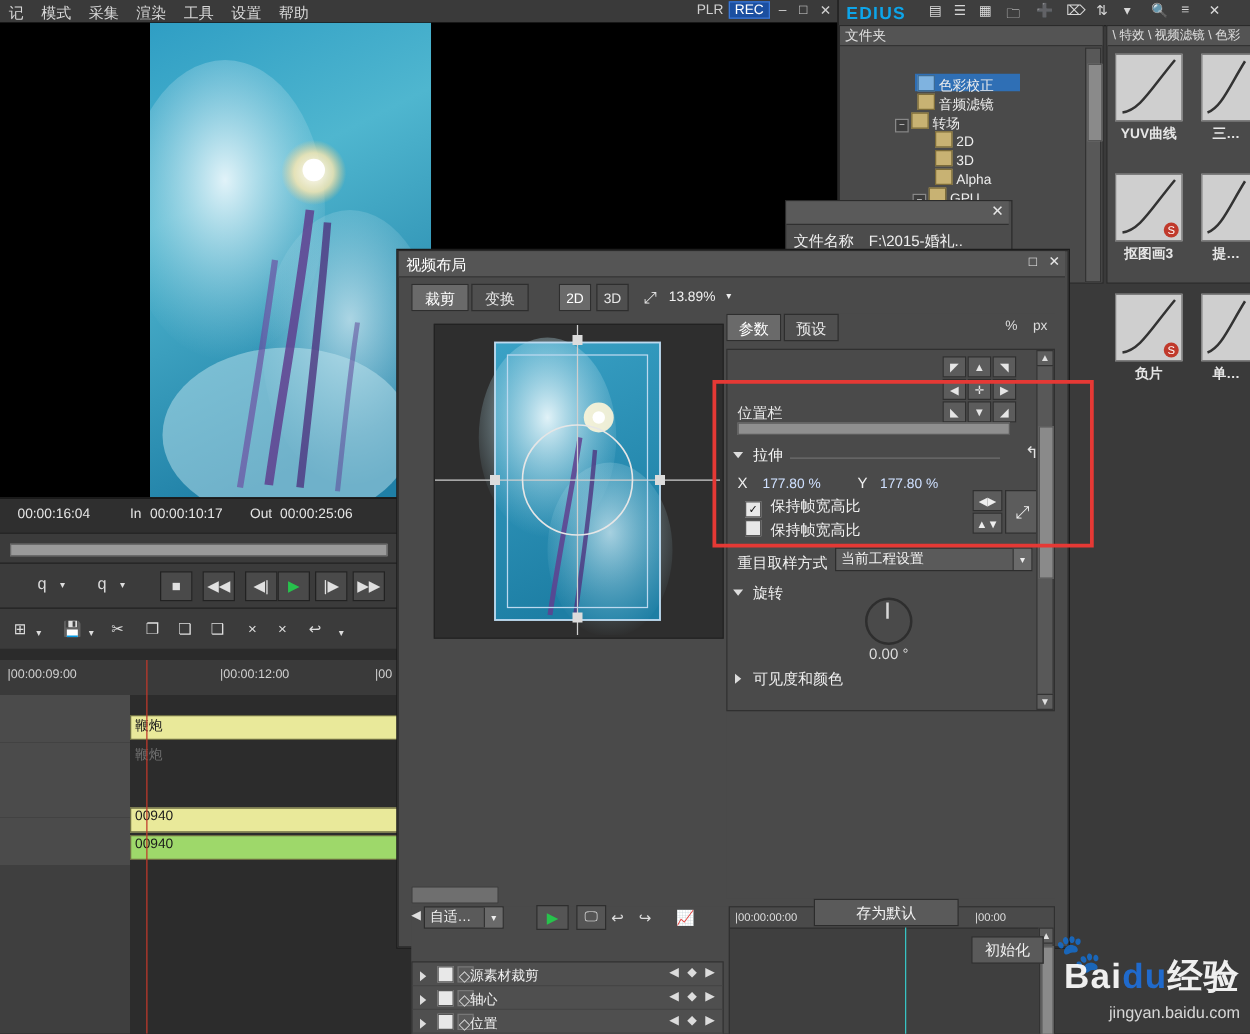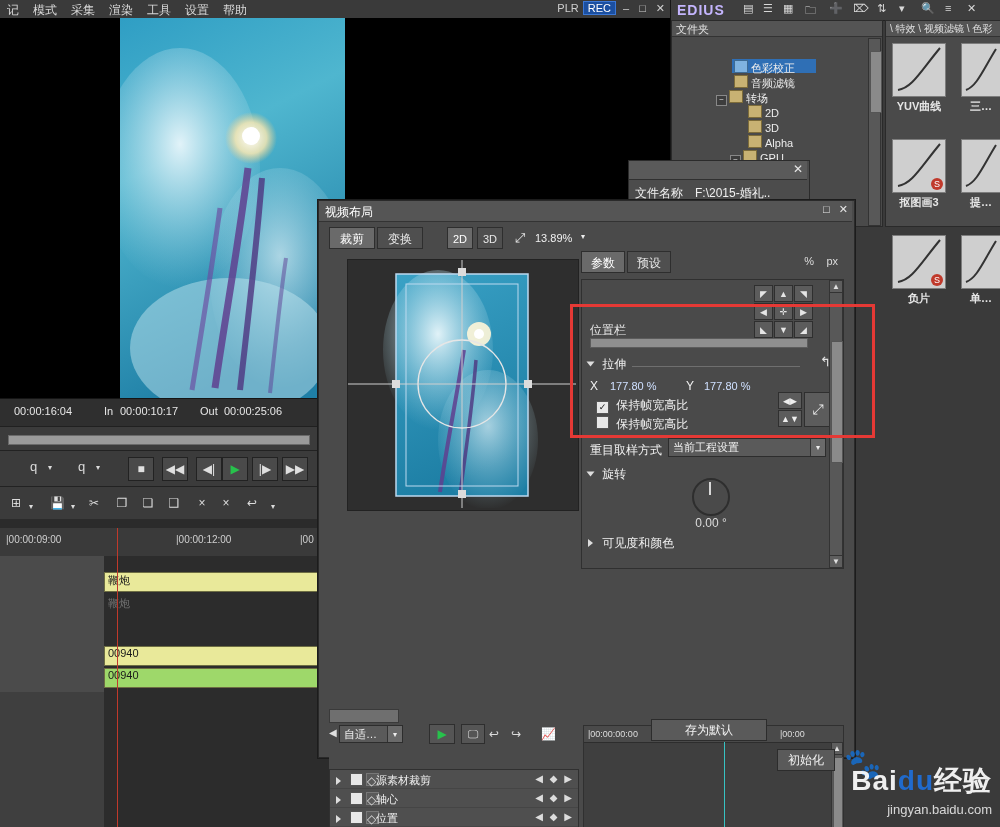--- a/index.html
+++ b/index.html
@@ -41,21 +41,21 @@
   .tlhead{position:absolute;left:0;width:104px;background:#4b4b4b;border-bottom:1px solid #2a2a2a;}
   .clip{position:absolute;border:1px solid #6d6d43;font-size:11px;color:#1a1a1a;padding-left:3px;box-sizing:border-box;}
   .clip.y{background:#e9e99a;}
   .clip.g{background:#9ed86a;}
   .clipdim{position:absolute;font-size:11px;color:#6f6f6f;}
   #playhead{position:absolute;top:0;width:1px;height:299px;background:#c0392b;}
   #playhead2{position:absolute;top:0;width:1px;height:299px;background:#b03a2e;}
   
   #edius{left:670px;top:0;width:330px;height:827px;background:#3a3a3a;border-left:1px solid #161616;}
   #eheader{left:0;top:0;width:330px;height:20px;background:#3e3e3e;border-bottom:1px solid #222;}
-  #elogo{position:absolute;left:6px;top:2px;font-size:14px;font-weight:bold;color:#c4b5fd;letter-spacing:1px;}
+  #elogo{position:absolute;left:6px;top:2px;font-size:14px;font-weight:bold;color:#0ea5e9;letter-spacing:1px;}
   .etool{position:absolute;top:2px;height:16px;color:#d8d8d8;font-size:11px;}
   #efolderpane{left:0;top:20px;width:212px;height:207px;background:#4a4a4a;border:1px solid #2a2a2a;box-sizing:border-box;}
   #efoldertitle{position:absolute;left:0;top:0;width:210px;height:16px;background:#545454;border-bottom:1px solid #333;
      font-size:11px;color:#e0e0e0;padding-left:4px;line-height:16px;box-sizing:border-box;}
   .treeitem{position:absolute;font-size:11px;color:#ececec;white-space:nowrap;}
   .treeicon{display:inline-block;width:12px;height:11px;background:#c8b273;border:1px solid #7d6c3a;margin-right:3px;vertical-align:-1px;}
   .treeicon.blue{background:#7fb3e0;border-color:#3d6b94;}
   .treetoggle{display:inline-block;width:9px;height:9px;border:1px solid #888;background:#3d3d3d;
      color:#ddd;font-size:8px;line-height:8px;text-align:center;margin-right:2px;vertical-align:0px;}
   .selrow{position:absolute;background:#2f6fb5;}

